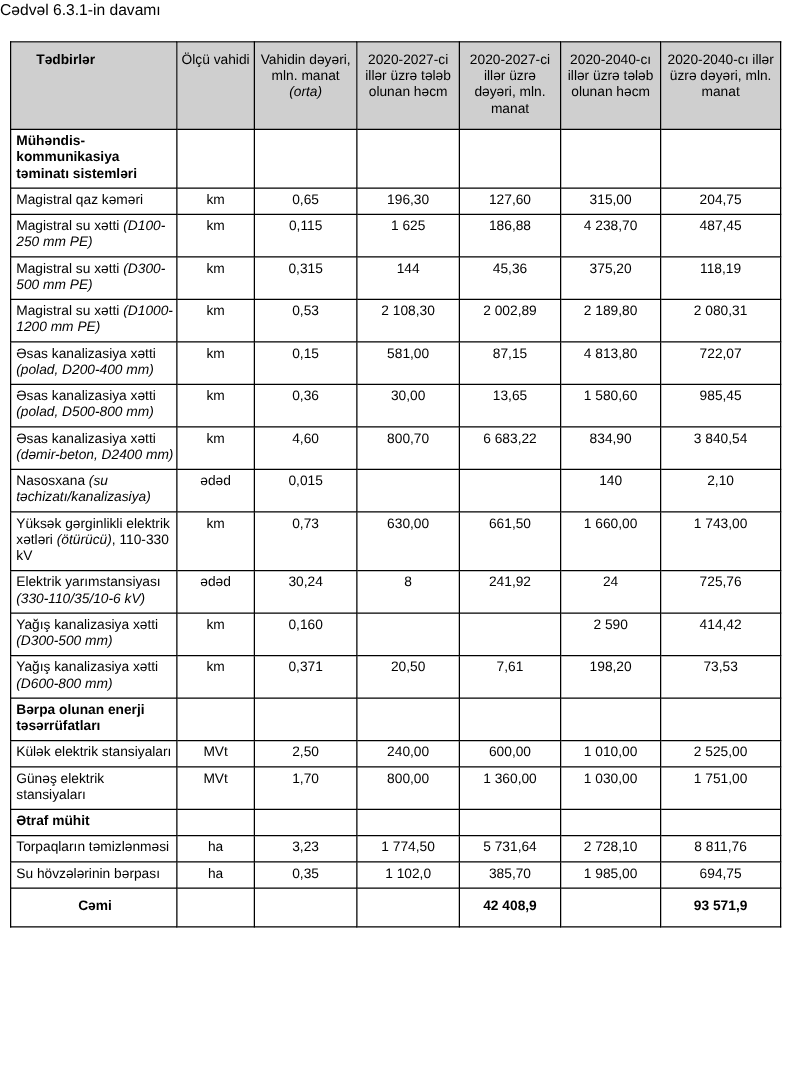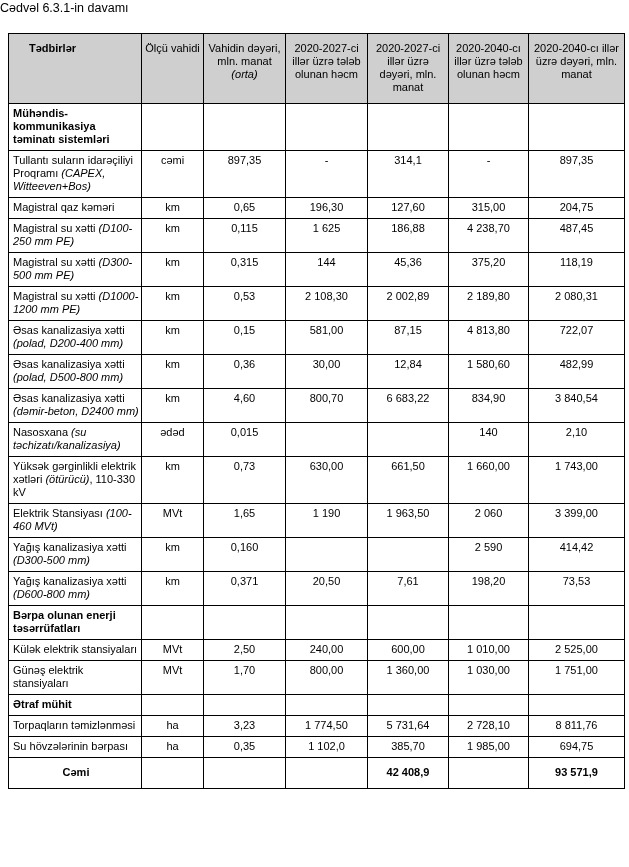--- a/index.html
+++ b/index.html
@@ -92,29 +92,20 @@
         <tr class="section">
           <td class="name"><span>Mühəndis-kommunikasiya təminatı sistemləri</span></td>
           <td class="val"></td>
           <td class="val"></td>
           <td class="val"></td>
           <td class="val"></td>
           <td class="val"></td>
           <td class="val"></td>
         </tr>
         <tr class="data">
-          <td class="name"><span>Tullantı suların idarəçiliyi Proqramı </span><i>(CAPEX, Witteeven+Bos)</i></td>
-          <td class="val">cəmi</td>
-          <td class="val">897,35</td>
-          <td class="val">-</td>
-          <td class="val">314,1</td>
-          <td class="val">-</td>
-          <td class="val">897,35</td>
-        </tr>
-        <tr class="data">
           <td class="name"><span>Magistral qaz kəməri</span></td>
           <td class="val">km</td>
           <td class="val">0,65</td>
           <td class="val">196,30</td>
           <td class="val">127,60</td>
           <td class="val">315,00</td>
           <td class="val">204,75</td>
         </tr>
         <tr class="data">
           <td class="name"><span>Magistral su xətti </span><i>(D100-250 mm PE)</i></td>
@@ -150,23 +141,23 @@
           <td class="val">581,00</td>
           <td class="val">87,15</td>
           <td class="val">4 813,80</td>
           <td class="val">722,07</td>
         </tr>
         <tr class="data">
           <td class="name"><span>Əsas kanalizasiya xətti </span><i>(polad, D500-800 mm)</i></td>
           <td class="val">km</td>
           <td class="val">0,36</td>
           <td class="val">30,00</td>
-          <td class="val">12,84</td>
+          <td class="val">13,65</td>
           <td class="val">1 580,60</td>
-          <td class="val">482,99</td>
+          <td class="val">985,45</td>
         </tr>
         <tr class="data">
           <td class="name"><span>Əsas kanalizasiya xətti </span><i>(dəmir-beton, D2400 mm)</i></td>
           <td class="val">km</td>
           <td class="val">4,60</td>
           <td class="val">800,70</td>
           <td class="val">6 683,22</td>
           <td class="val">834,90</td>
           <td class="val">3 840,54</td>
         </tr>
@@ -182,27 +173,27 @@
         <tr class="data">
           <td class="name"><span>Yüksək gərginlikli elektrik xətləri </span><i>(ötürücü)</i><span>, 110-330 kV</span></td>
           <td class="val">km</td>
           <td class="val">0,73</td>
           <td class="val">630,00</td>
           <td class="val">661,50</td>
           <td class="val">1 660,00</td>
           <td class="val">1 743,00</td>
         </tr>
         <tr class="data">
-          <td class="name"><span>Elektrik Stansiyası </span><i>(100-460 MVt)</i></td>
-          <td class="val">MVt</td>
-          <td class="val">1,65</td>
-          <td class="val">1 190</td>
-          <td class="val">1 963,50</td>
-          <td class="val">2 060</td>
-          <td class="val">3 399,00</td>
+          <td class="name"><span>Elektrik yarımstansiyası </span><i>(330-110/35/10-6 kV)</i></td>
+          <td class="val">ədəd</td>
+          <td class="val">30,24</td>
+          <td class="val">8</td>
+          <td class="val">241,92</td>
+          <td class="val">24</td>
+          <td class="val">725,76</td>
         </tr>
         <tr class="data">
           <td class="name"><span>Yağış kanalizasiya xətti </span><i>(D300-500 mm)</i></td>
           <td class="val">km</td>
           <td class="val">0,160</td>
           <td class="val"></td>
           <td class="val"></td>
           <td class="val">2 590</td>
           <td class="val">414,42</td>
         </tr>

